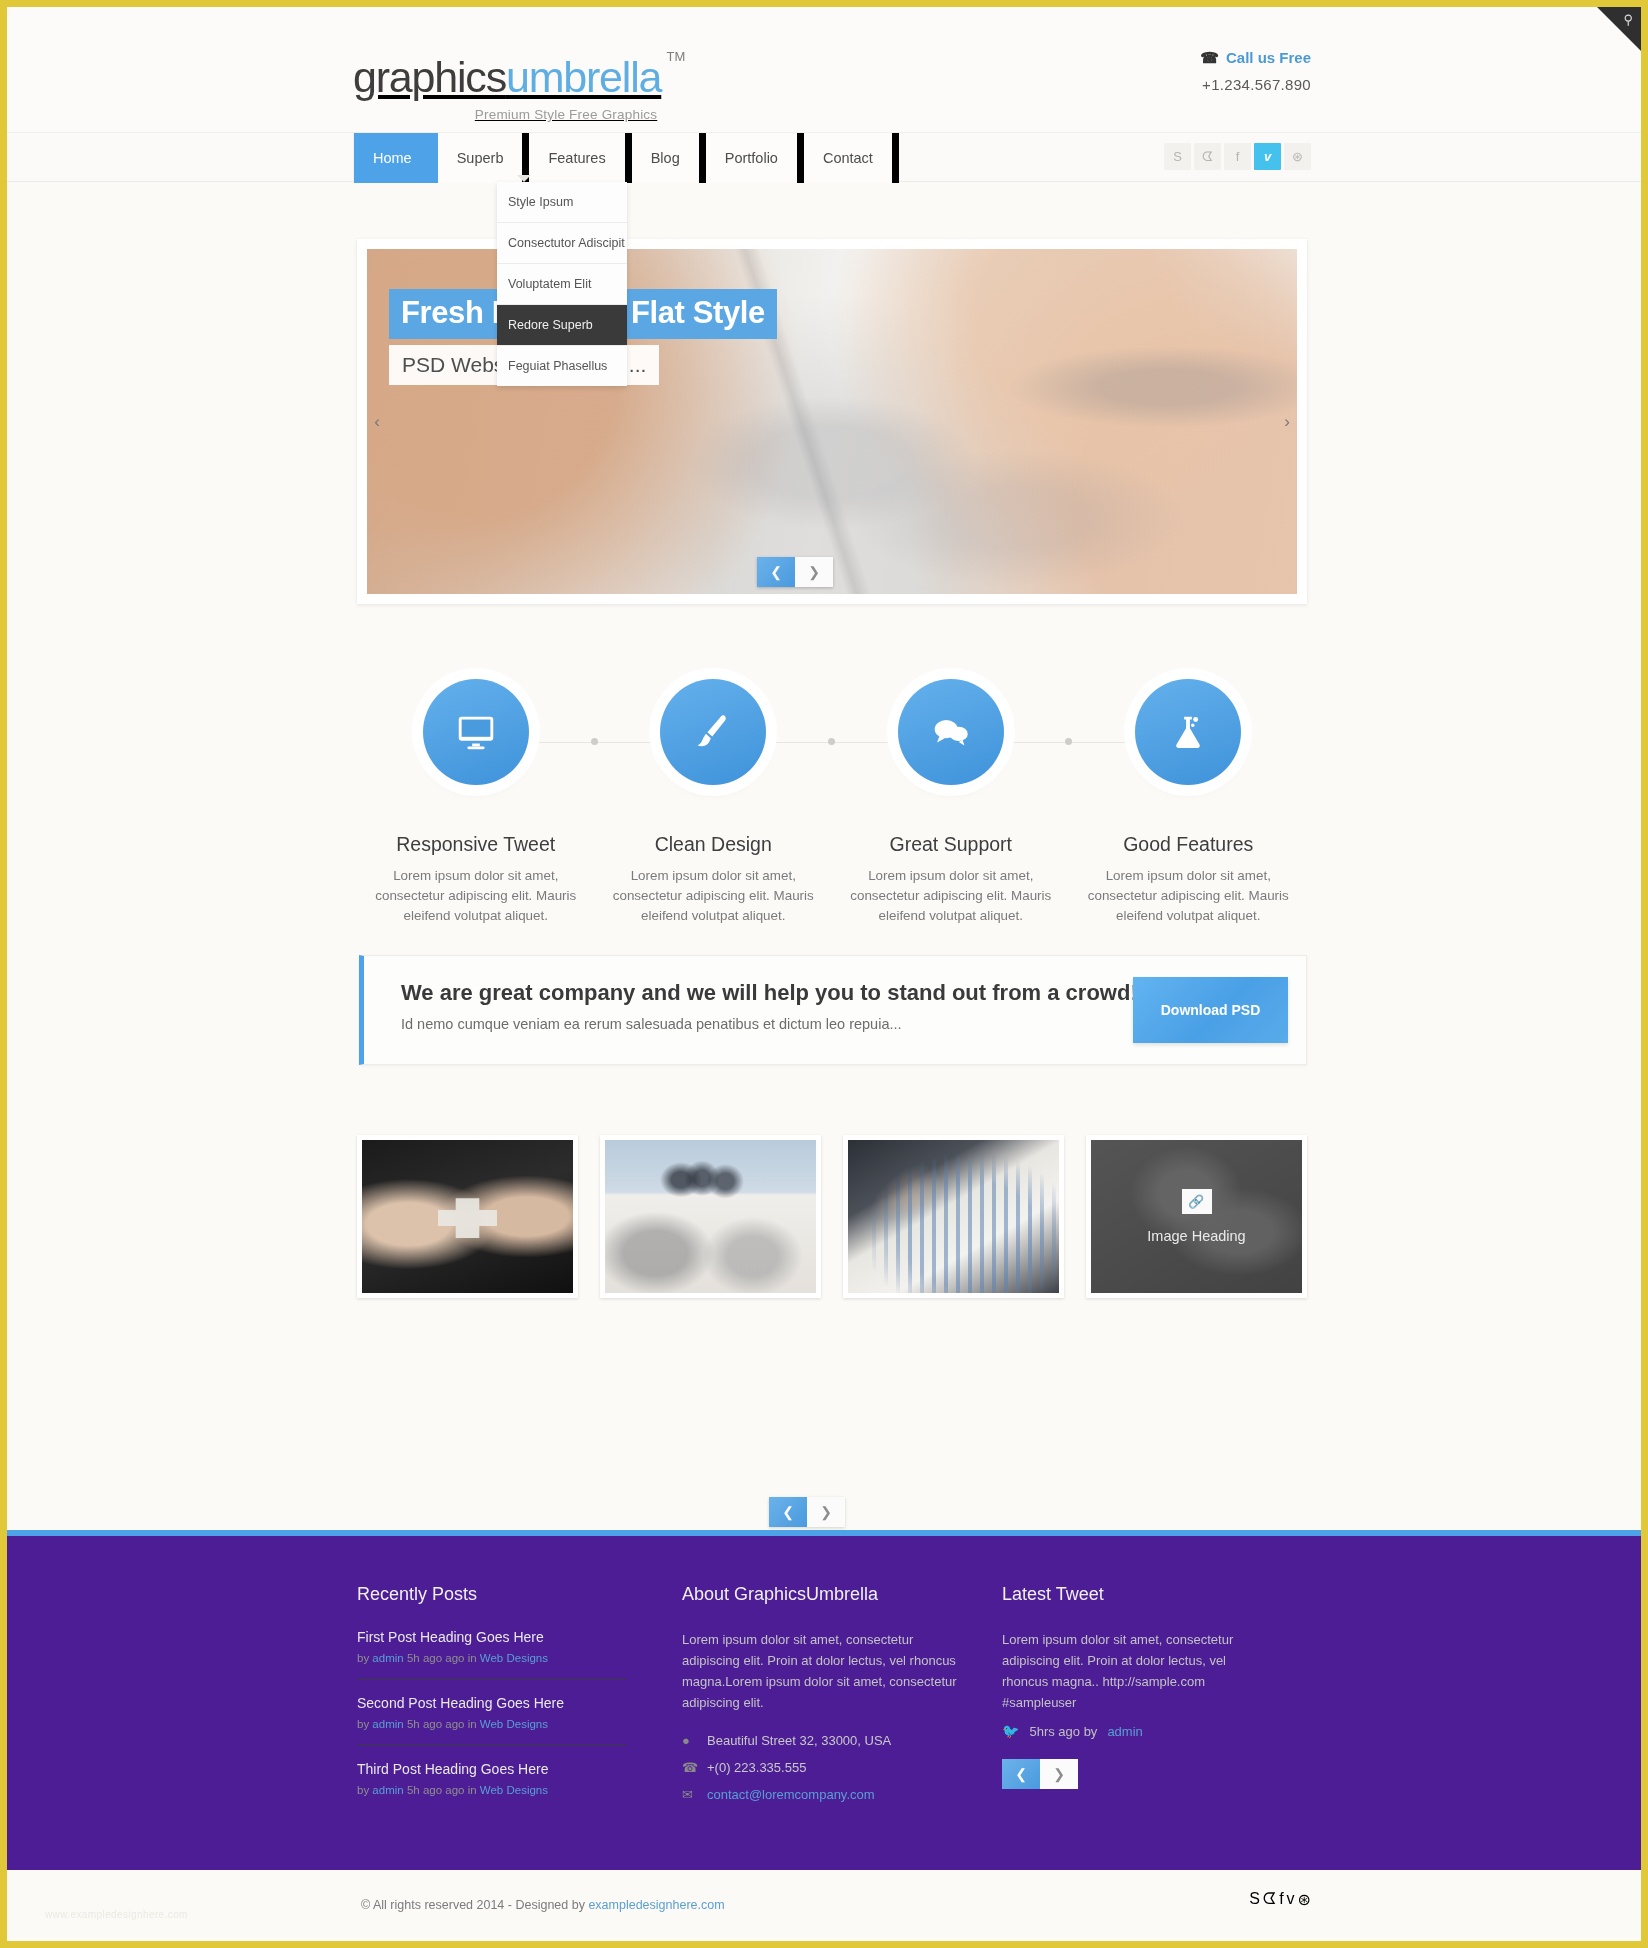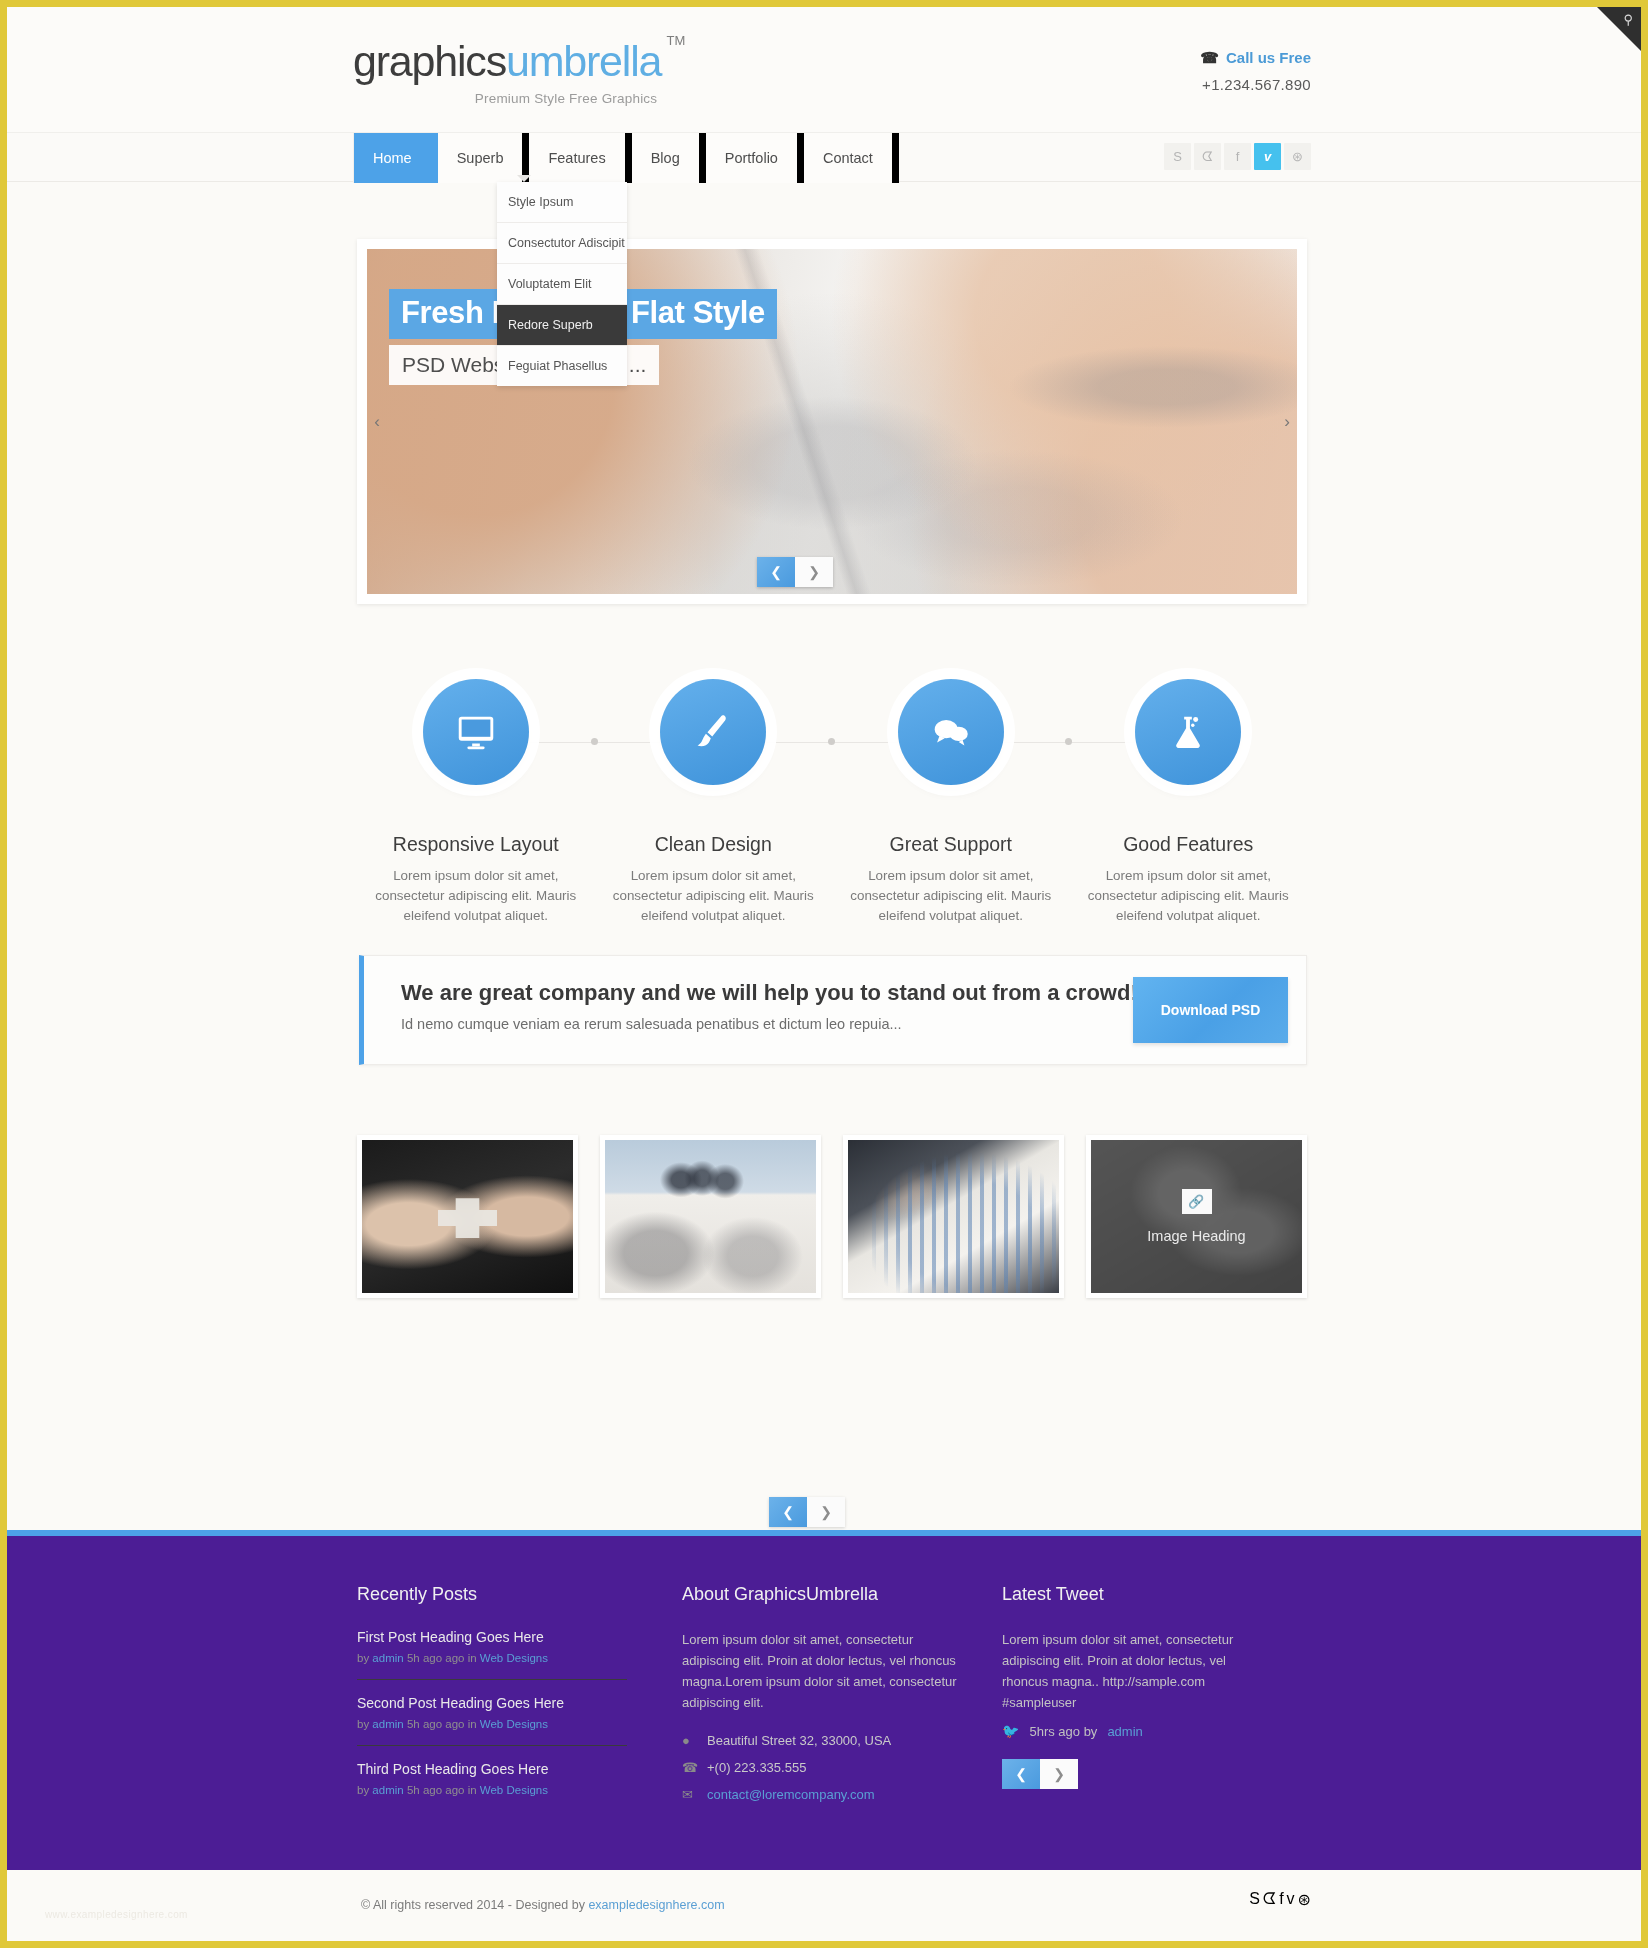--- a/index.html
+++ b/index.html
@@ -33,21 +33,21 @@
   .corner-ribbon .srch {
     position: absolute; top: 6px; right: 8px;
     color: #d9d9d9; font-size: 13px; line-height: 1;
   }
 
   
   .topbar {
     position: absolute; top: 0; left: 0; right: 0; height: 125px;
     background: #fcfbf9;
   }
-  .logo-wrap { position: absolute; left: 346px; top: 33px; }
+  .logo-wrap { position: absolute; left: 346px; top: 49px; text-decoration: underline; }
   .logo {
     font-size: 43px; letter-spacing: -1.2px; color: #3d3d3d; font-weight: 400;
     line-height: 1; position: relative;
   }
   .logo .blue { color: #5faee3; }
   .logo .tm {
     position: absolute; top: -6px; right: -24px;
     font-size: 13px; color: #7d7d7d; letter-spacing: 0;
   }
   .tagline {
@@ -419,21 +419,21 @@
 
         <div class="feat">
           <div class="circle">
             <svg viewBox="0 0 48 48">
                 <rect x="6" y="8" width="36" height="25" rx="3" fill="#fff"></rect>
                 <rect x="9" y="11" width="30" height="18" fill="#4a9ade"></rect>
                 <rect x="20" y="36" width="8" height="3" fill="#fff"></rect>
                 <rect x="15" y="39" width="18" height="3" rx="1.5" fill="#fff"></rect>
               </svg>
           </div>
-          <h3>Responsive Layout</h3>
+          <h3>Responsive Tweet</h3>
           <p>Lorem ipsum dolor sit amet, consectetur adipiscing elit. Mauris eleifend volutpat aliquet.</p>
         </div>
 
         <div class="feat">
           <div class="circle">
             <svg viewBox="0 0 48 48">
                 <path d="M36 7c1.6 1.4 1.8 3.4.6 4.9L23.2 28.6l-5-4.4L32.1 8c1.2-1.4 2.9-1.9 3.9-1zM21.7 30.4l-5.1-4.5c-2.1 2.6-3 5.5-4.4 8-1 1.8-2.6 3.2-4.3 4.3 2.6.8 6 .9 8.6-.4 2.8-1.4 4-4.3 5.2-7.4z" fill="#fff"></path>
               </svg>
           </div>
           <h3>Clean Design</h3>

